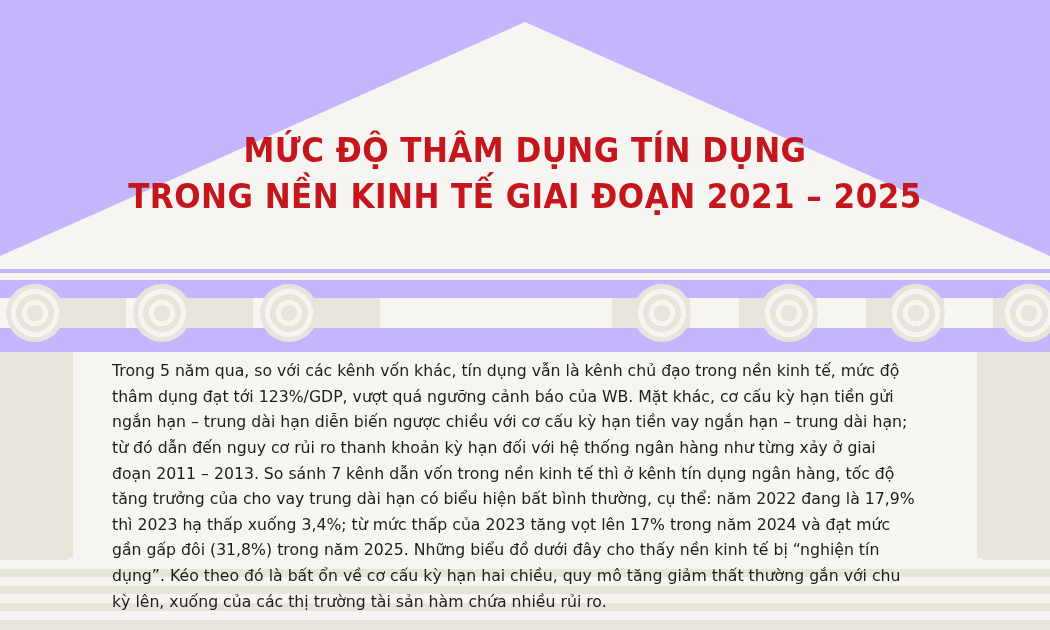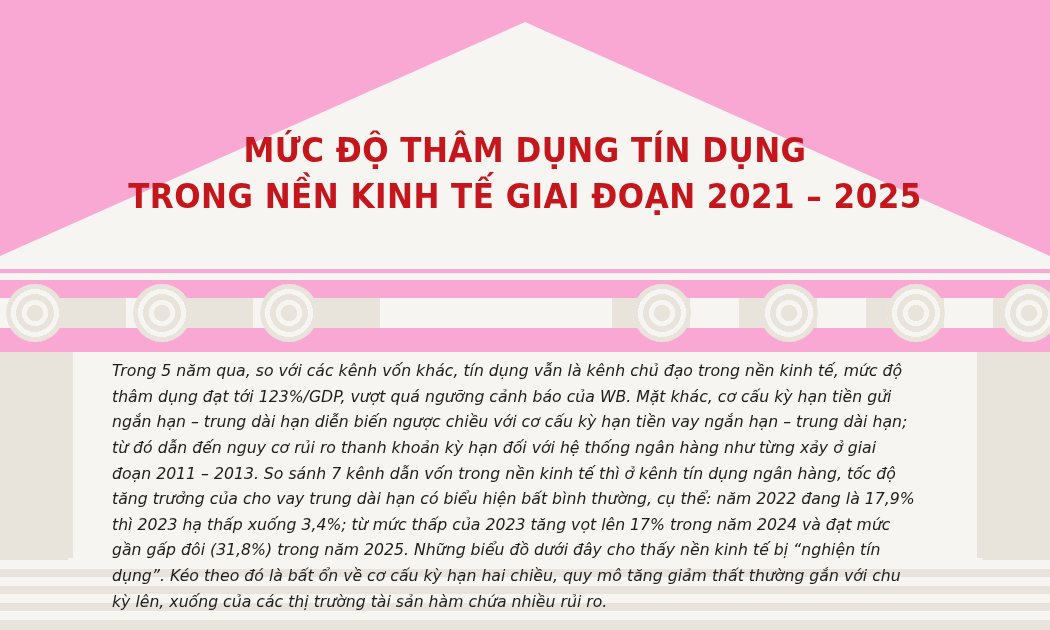--- a/index.html
+++ b/index.html
@@ -11,21 +11,21 @@
     height: 630px;
     overflow: hidden;
     background: #e8e4dc;
     font-family: "Liberation Sans", sans-serif;
   }
 
   #page {
     position: relative;
     width: 1050px;
     height: 630px;
-    background: #f9a8d4;
+    background: #c4b5fd;
     overflow: hidden;
   }
 
   
   .pediment {
     position: absolute;
     left: 0;
     top: 22px;
     width: 1050px;
     height: 236px;
@@ -161,21 +161,20 @@
     text-transform: uppercase;
   }
 
   
   .body-block {
     position: absolute;
     left: 112px;
     top: 342px;
     width: 832px;
     z-index: 6;
-    font-style: italic;
   }
   .body-text {
     color: #1d1d1b;
     font-family: "DejaVu Sans", sans-serif;
     font-size: 16.2px;
     line-height: 25.6px;
     text-align: left;
     transform: scaleX(0.97);
     transform-origin: left top;
   }

